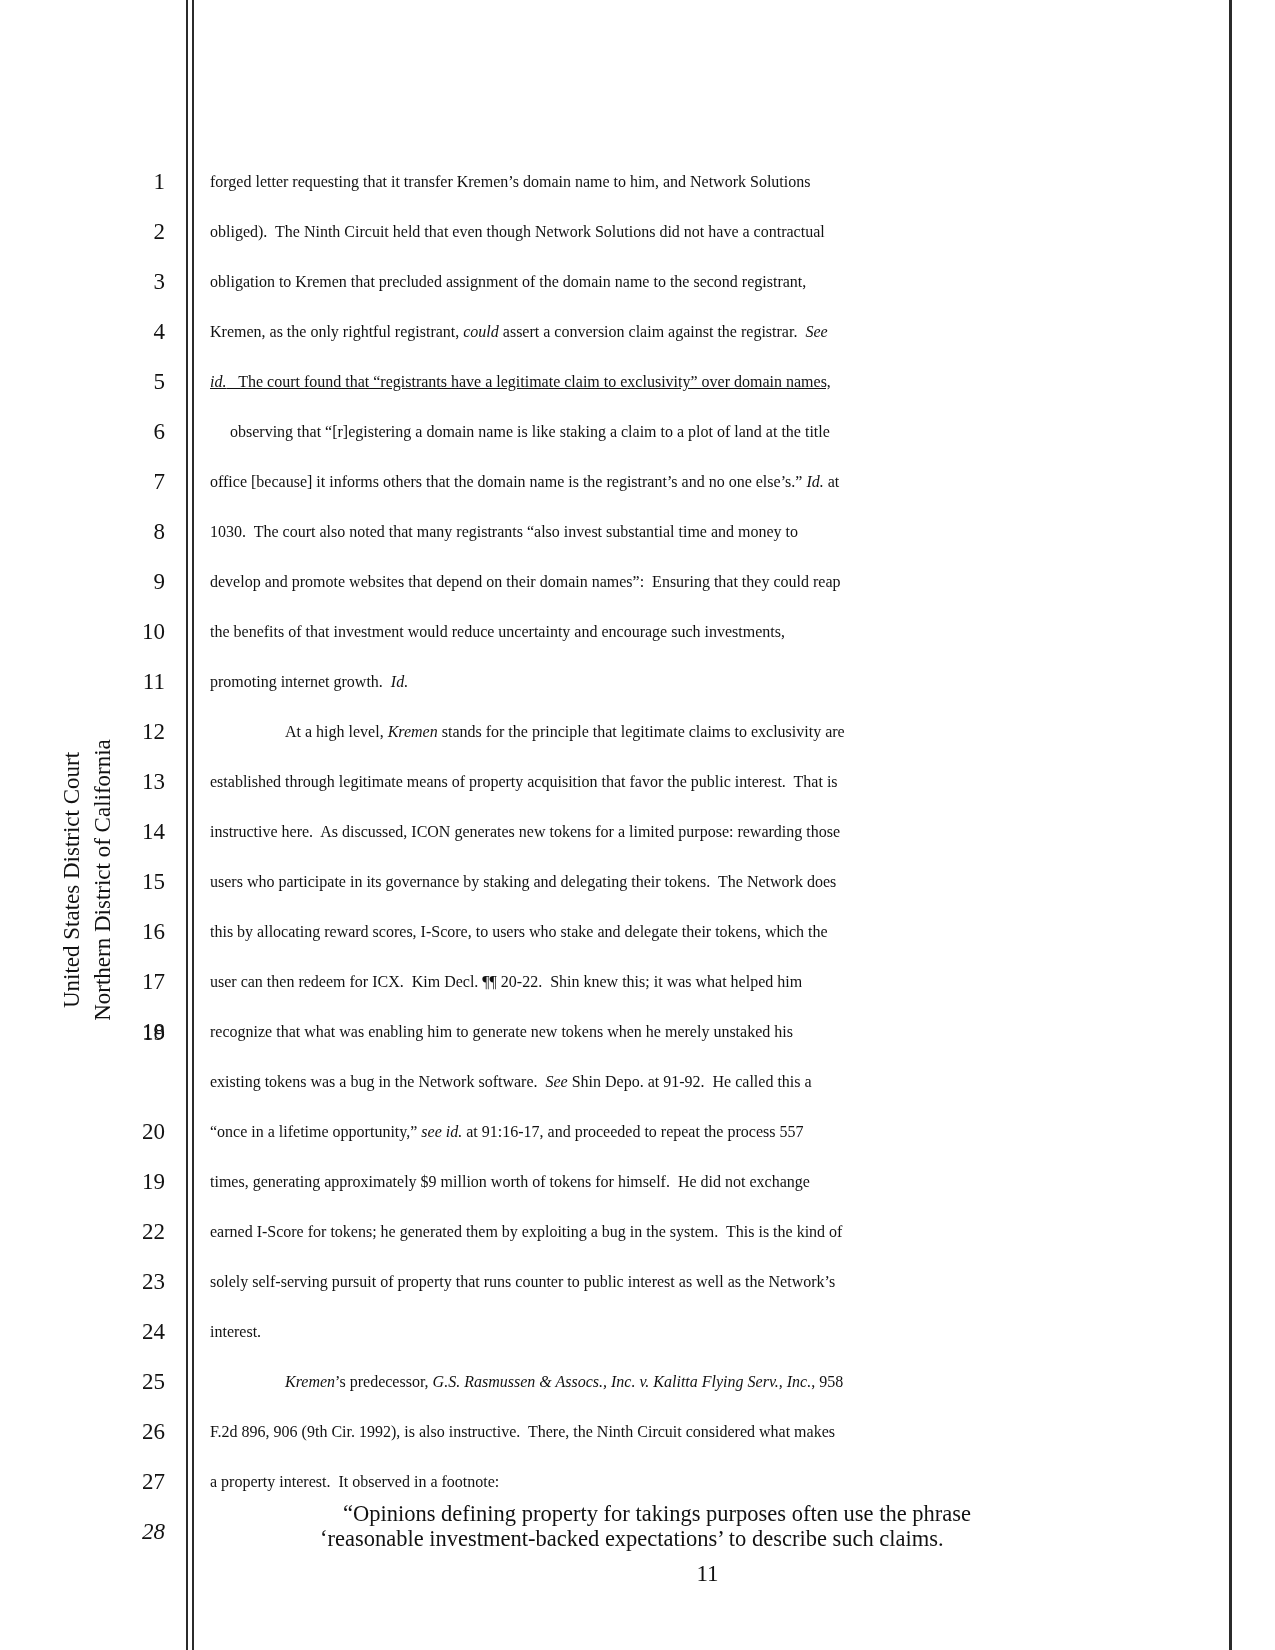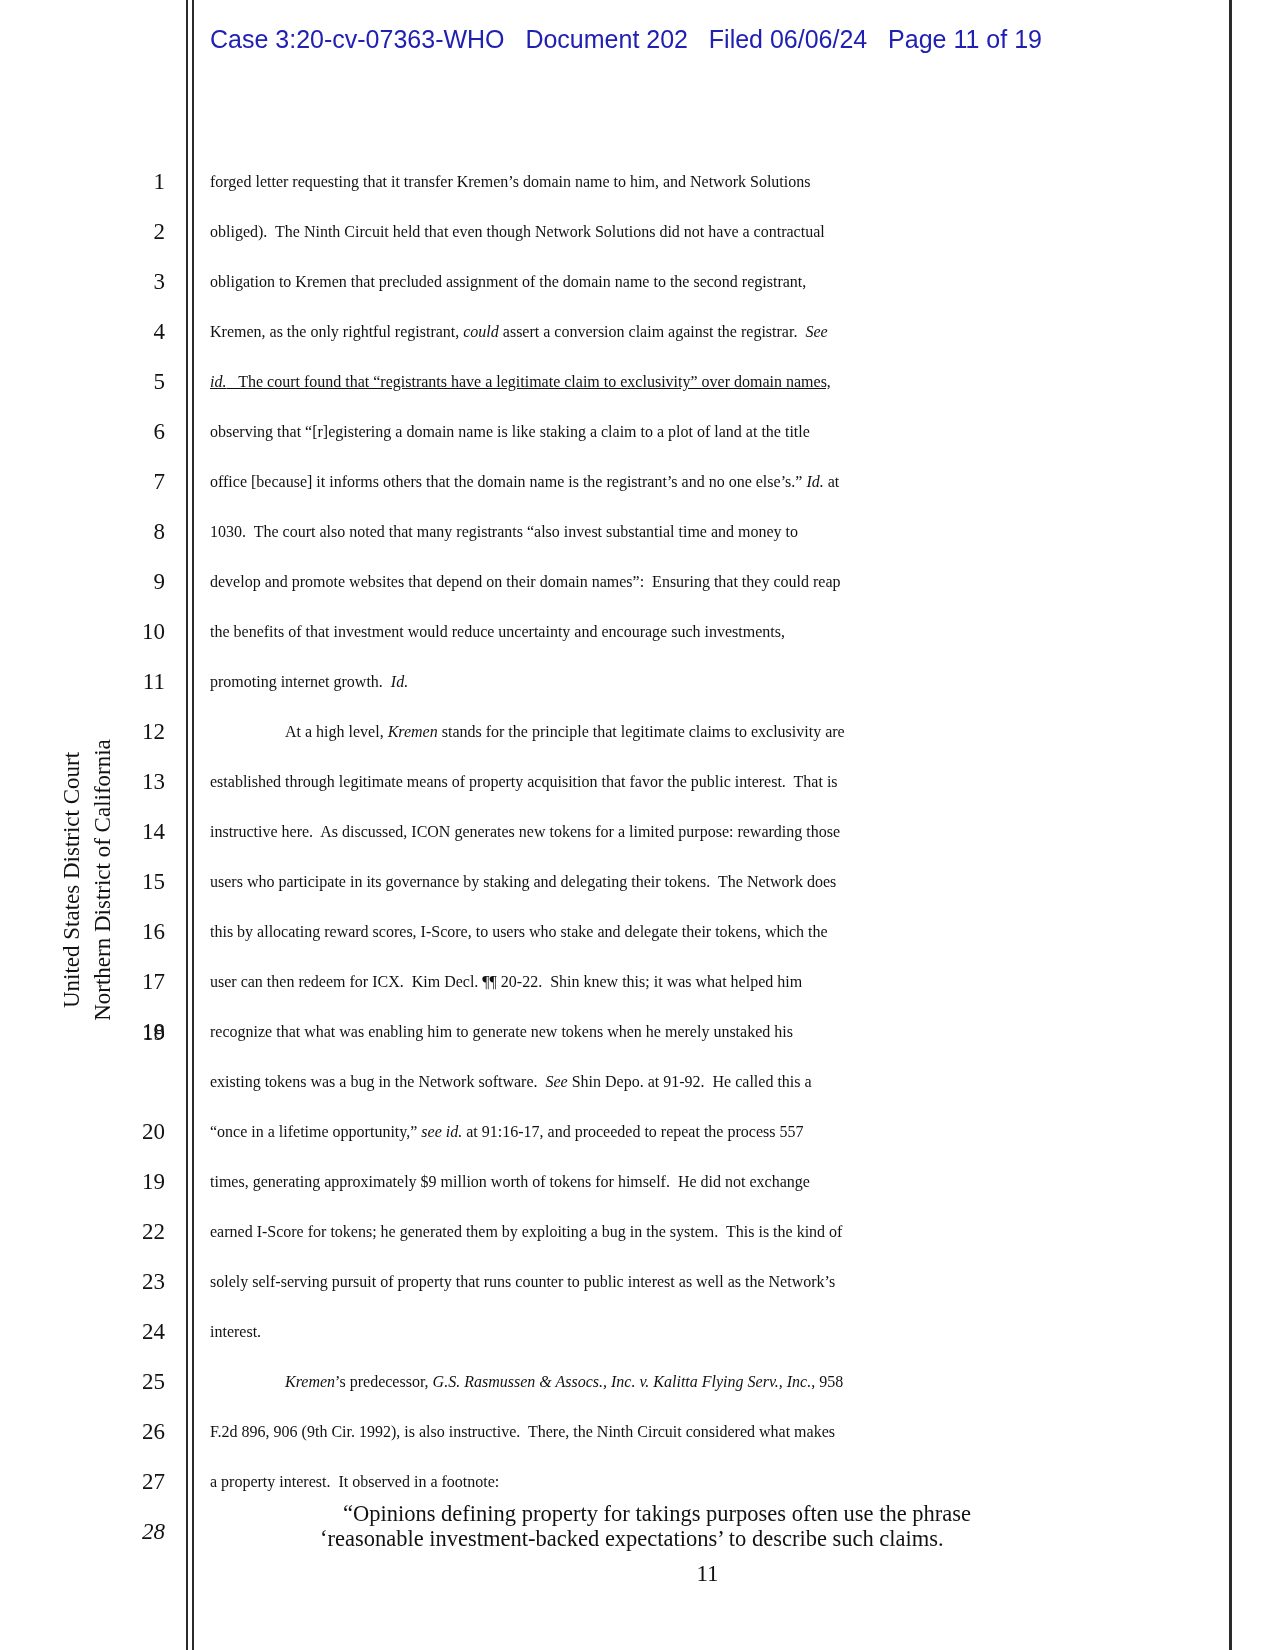--- a/index.html
+++ b/index.html
@@ -58,21 +58,20 @@
     position:absolute;left:140px;width:1135px;top:1561px;
     text-align:center;
     font-size:23px;line-height:25px;
   }
 </style>
 </head>
 <body>
 
 <div class="page">
 
-  <div class="case-header">Case 3:20-cv-07363-WHO   Document 202   Filed 06/06/24   Page 11 of 19</div>
 
   <div class="rule left-outer"></div>
   <div class="rule left-inner"></div>
   <div class="rule right"></div>
 
   <div class="vtext court">United States District Court</div>
   <div class="vtext district">Northern District of California</div>
 
   <div>
       <div class="lnum" style="top: 170px;">1</div>
@@ -104,21 +103,21 @@
       <div class="lnum" style="top: 1470px;">27</div>
       <div class="lnum" style="top: 1520px; font-style: italic;">28</div>
     </div>
 
   <div>
       <div class="bline" style="top: 170px;"><span>forged letter requesting that it transfer Kremen’s domain name to him, and Network Solutions</span></div>
       <div class="bline" style="top: 220px;"><span>obliged).  The Ninth Circuit held that even though Network Solutions did not have a contractual</span></div>
       <div class="bline" style="top: 270px;"><span>obligation to Kremen that precluded assignment of the domain name to the second registrant,</span></div>
       <div class="bline" style="top: 320px;"><span>Kremen, as the only rightful registrant, </span><em>could</em><span> assert a conversion claim against the registrar.  </span><em>See</em></div>
       <div class="bline" style="top: 370px; text-decoration: underline;"><em>id.</em><span>   The court found that “registrants have a legitimate claim to exclusivity” over domain names,</span></div>
-      <div class="bline" style="top: 420px;"><span>observing that “[r]egistering a domain name is like staking a claim to a plot of land at the title</span></div>
+      <div class="bline" style="top: 420px; margin-left: 20px;"><span>observing that “[r]egistering a domain name is like staking a claim to a plot of land at the title</span></div>
       <div class="bline" style="top: 470px;"><span>office [because] it informs others that the domain name is the registrant’s and no one else’s.” </span><em>Id.</em><span> at</span></div>
       <div class="bline" style="top: 520px;"><span>1030.  The court also noted that many registrants “also invest substantial time and money to</span></div>
       <div class="bline" style="top: 570px;"><span>develop and promote websites that depend on their domain names”:  Ensuring that they could reap</span></div>
       <div class="bline" style="top: 620px;"><span>the benefits of that investment would reduce uncertainty and encourage such investments,</span></div>
       <div class="bline" style="top: 670px;"><span>promoting internet growth.  </span><em>Id.</em></div>
       <div class="bline indent" style="top: 720px;"><span>At a high level, </span><em>Kremen</em><span> stands for the principle that legitimate claims to exclusivity are</span></div>
       <div class="bline" style="top: 770px;"><span>established through legitimate means of property acquisition that favor the public interest.  That is</span></div>
       <div class="bline" style="top: 820px;"><span>instructive here.  As discussed, ICON generates new tokens for a limited purpose: rewarding those</span></div>
       <div class="bline" style="top: 870px;"><span>users who participate in its governance by staking and delegating their tokens.  The Network does</span></div>
       <div class="bline" style="top: 920px;"><span>this by allocating reward scores, I-Score, to users who stake and delegate their tokens, which the</span></div>

